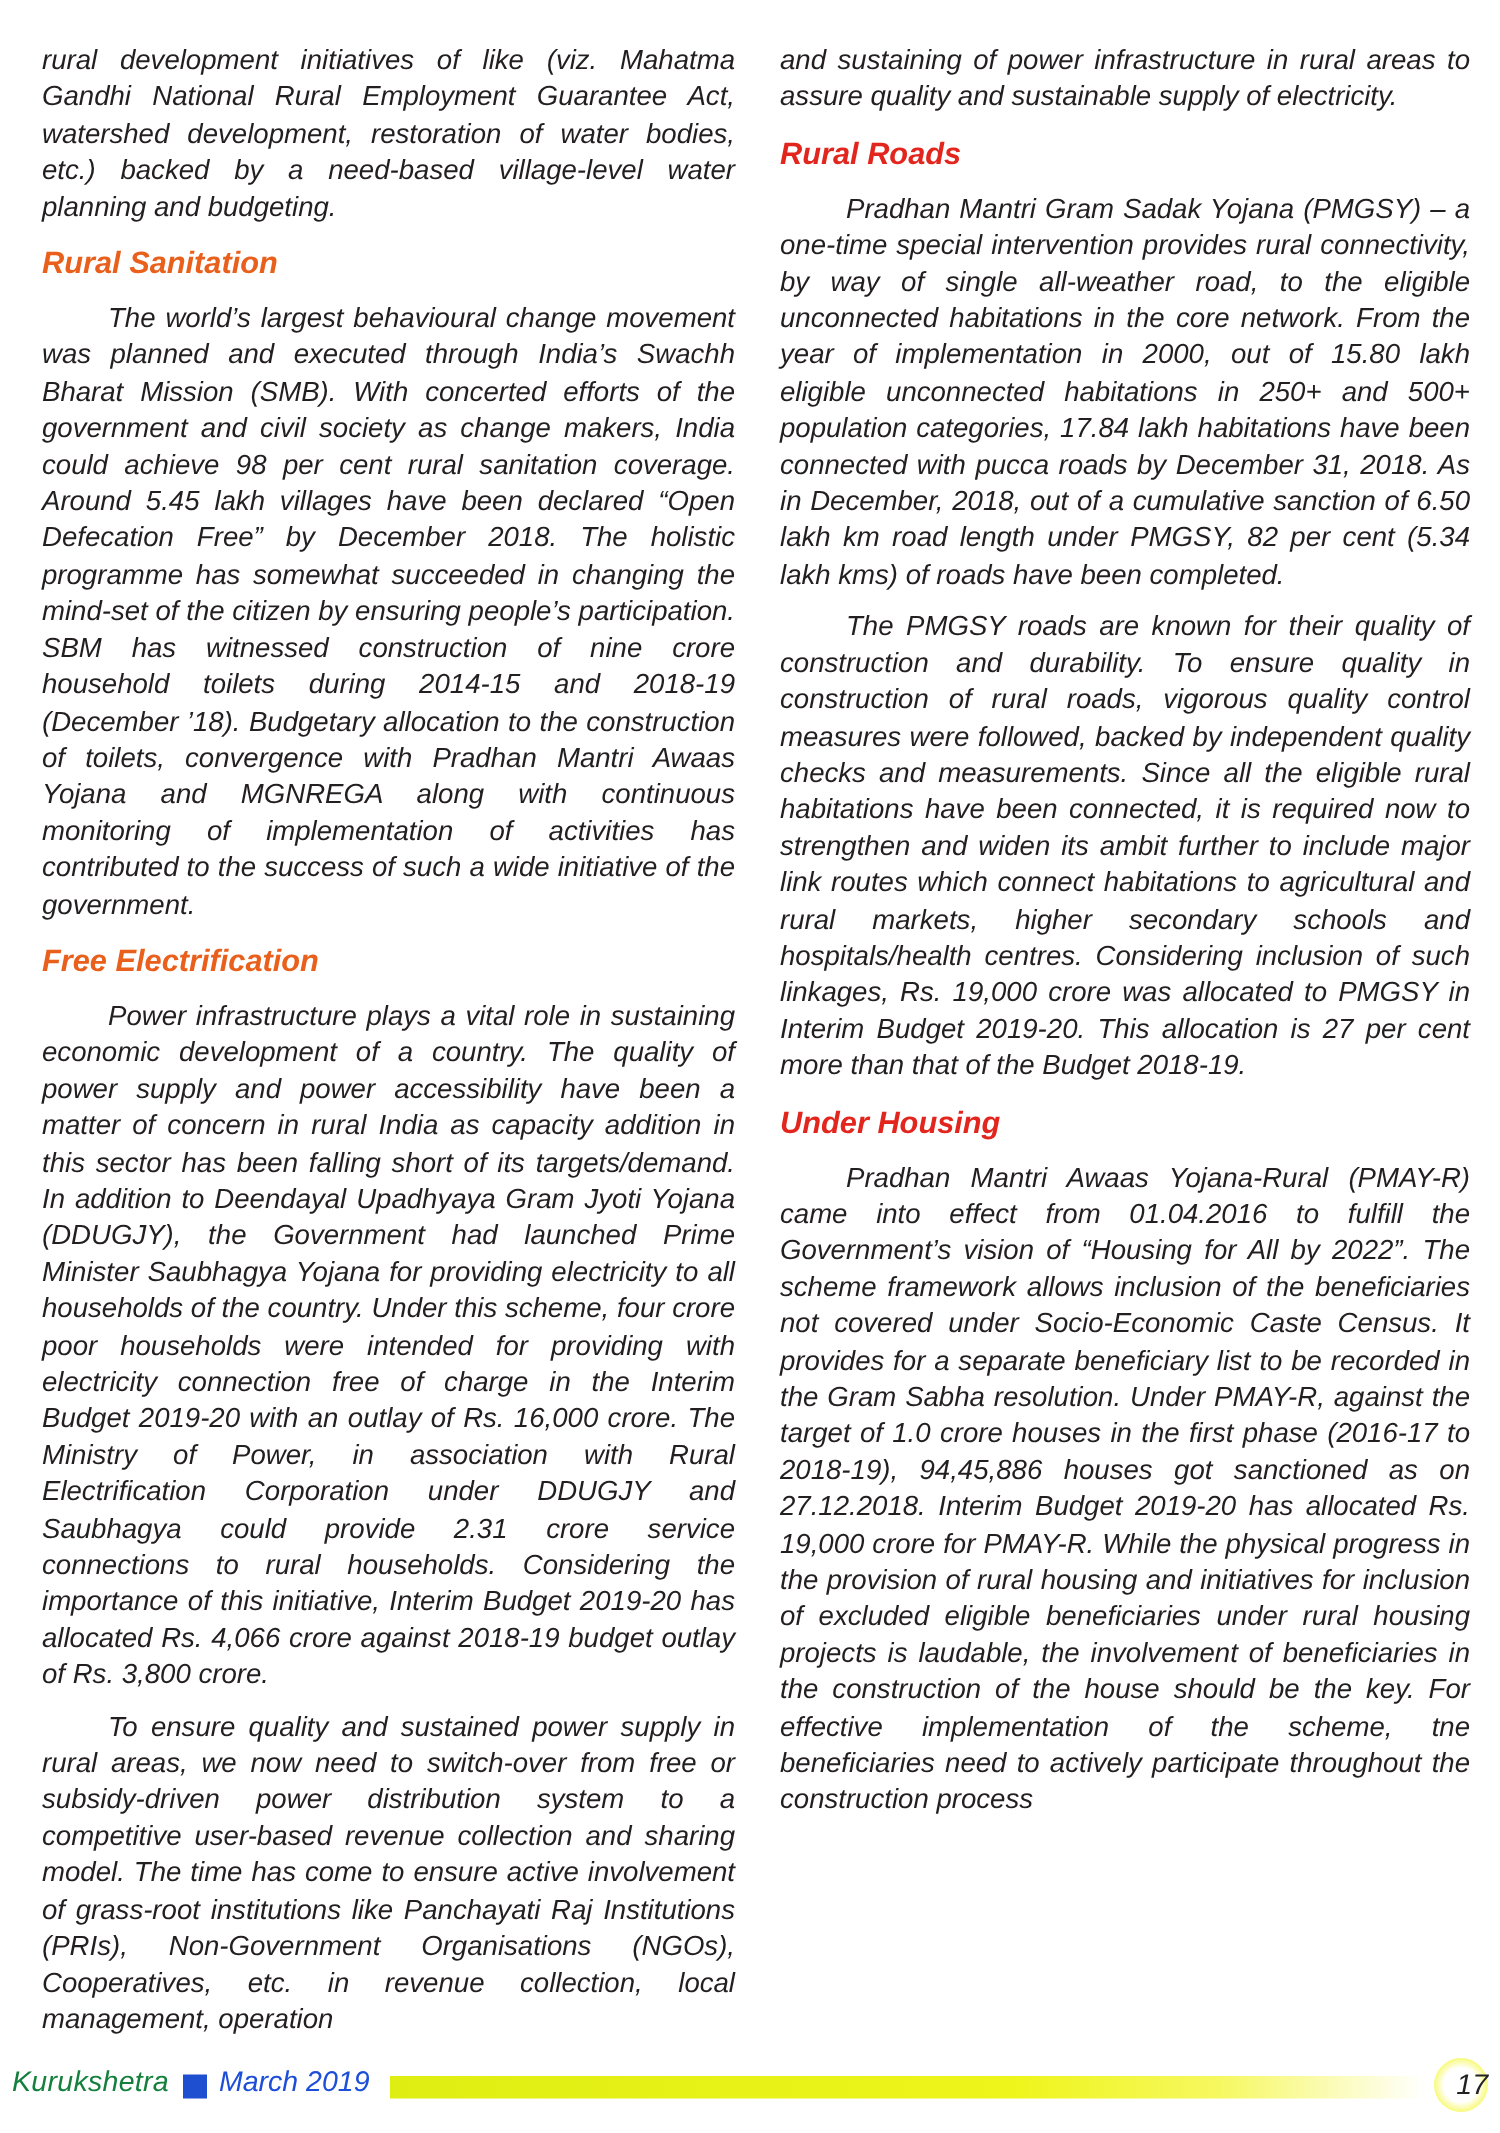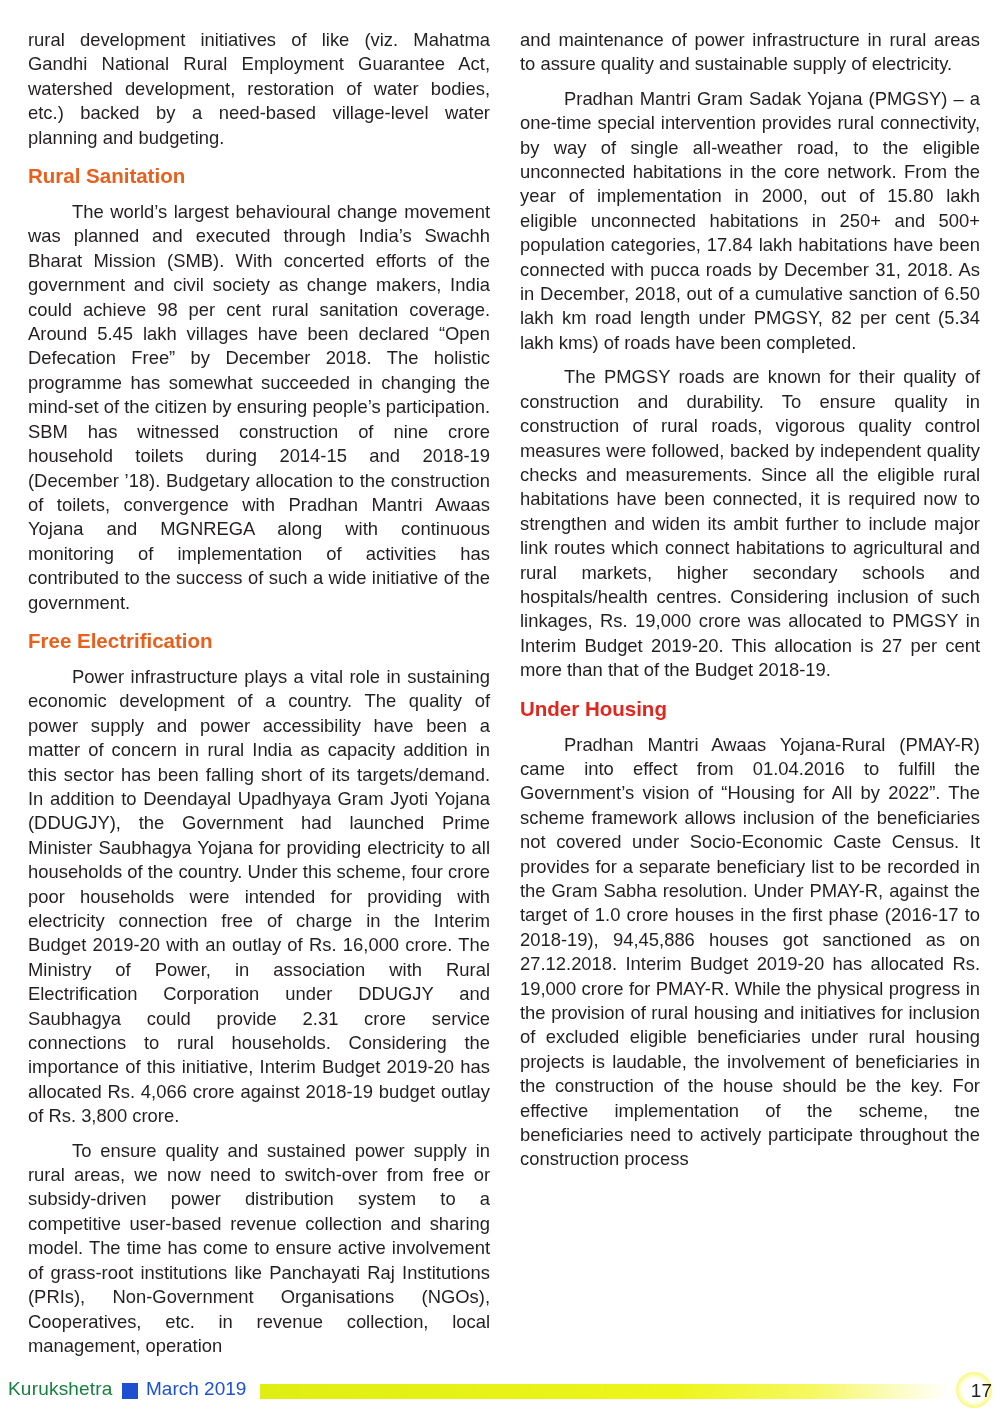--- a/index.html
+++ b/index.html
@@ -1,17 +1,17 @@
 <!DOCTYPE html>
 <html><head>
   <meta charset="utf-8">
   <style>
     html, body { margin: 0; padding: 0; background: #ffffff; }
     body { width: 1000px; height: 1422px; position: relative; overflow: hidden; color: #231f20; }
-    .page { position: absolute; left: 0; top: 0; width: 996px; height: 1422px; }
+    .page { position: absolute; left: 0; top: 0; width: 996px; height: 1422px; font-style: italic; }
     .col { position: absolute; top: 28px; font-family: "Liberation Sans", "DejaVu Sans", sans-serif; font-size: 18.4px; line-height: 24.4px; }
     .col.left { left: 28px; width: 462px; }
     .col.right { left: 520px; width: 460px; }
     p { margin: 0 0 10px 0; text-align: justify; text-indent: 0; }
     p.indent { text-indent: 44px; }
     h2 { font-family: "Liberation Sans", "DejaVu Sans", sans-serif; font-weight: bold; font-size: 20.5px; line-height: 24px; margin: 14px 0 12px 0; }
     h2.orange { color: #e8601c; }
     h2.red { color: #e2261d; }
     .footer { position: absolute; left: 0; top: 1372px; width: 1000px; height: 40px; font-family: "Liberation Sans", "DejaVu Sans", sans-serif; }
     .footer .mag { position: absolute; left: 8px; top: 6px; font-size: 19px; color: #15803d; letter-spacing: 0.2px; }
@@ -33,22 +33,23 @@
 
     <h2 class="orange">Rural Sanitation</h2>
     <p class="indent">The world’s largest behavioural change movement was planned and executed through India’s Swachh Bharat Mission (SMB). With concerted efforts of the government and civil society as change makers, India could achieve 98 per cent rural sanitation coverage. Around 5.45 lakh villages have been declared “Open Defecation Free” by December 2018. The holistic programme has somewhat succeeded in changing the mind-set of the citizen by ensuring people’s participation. SBM has witnessed construction of nine crore household toilets during 2014-15 and 2018-19 (December ’18). Budgetary allocation to the construction of toilets, convergence with Pradhan Mantri Awaas Yojana and MGNREGA along with continuous monitoring of implementation of activities has contributed to the success of such a wide initiative of the government.</p>
 
     <h2 class="orange">Free Electrification</h2>
     <p class="indent">Power infrastructure plays a vital role in sustaining economic development of a country. The quality of power supply and power accessibility have been a matter of concern in rural India as capacity addition in this sector has been falling short of its targets/demand. In addition to Deendayal Upadhyaya Gram Jyoti Yojana (DDUGJY), the Government had launched Prime Minister Saubhagya Yojana for providing electricity to all households of the country. Under this scheme, four crore poor households were intended for providing with electricity connection free of charge in the Interim Budget 2019-20 with an outlay of Rs. 16,000 crore. The Ministry of Power, in association with Rural Electrification Corporation under DDUGJY and Saubhagya could provide 2.31 crore service connections to rural households. Considering the importance of this initiative, Interim Budget 2019-20 has allocated Rs. 4,066 crore against 2018-19 budget outlay of Rs. 3,800 crore.</p>
     <p class="indent">To ensure quality and sustained power supply in rural areas, we now need to switch-over from free or subsidy-driven power distribution system to a competitive user-based revenue collection and sharing model. The time has come to ensure active involvement of grass-root institutions like Panchayati Raj Institutions (PRIs), Non-Government Organisations (NGOs), Cooperatives, etc. in revenue collection, local management, operation</p>
   </div>
 
   <div class="col right">
-    <p>and maintenance of power infrastructure in rural areas to assure quality and sustainable supply of electricity.</p>
+    <p>and sustaining of power infrastructure in rural areas to assure quality and sustainable supply of electricity.</p>
 
+    <h2 class="red">Rural Roads</h2>
     <p class="indent">Pradhan Mantri Gram Sadak Yojana (PMGSY) – a one-time special intervention provides rural connectivity, by way of single all-weather road, to the eligible unconnected habitations in the core network. From the year of implementation in 2000, out of 15.80 lakh eligible unconnected habitations in 250+ and 500+ population categories, 17.84 lakh habitations have been connected with pucca roads by December 31, 2018. As in December, 2018, out of a cumulative sanction of 6.50 lakh km road length under PMGSY, 82 per cent (5.34 lakh kms) of roads have been completed.</p>
     <p class="indent">The PMGSY roads are known for their quality of construction and durability. To ensure quality in construction of rural roads, vigorous quality control measures were followed, backed by independent quality checks and measurements. Since all the eligible rural habitations have been connected, it is required now to strengthen and widen its ambit further to include major link routes which connect habitations to agricultural and rural markets, higher secondary schools and hospitals/health centres. Considering inclusion of such linkages, Rs. 19,000 crore was allocated to PMGSY in Interim Budget 2019-20. This allocation is 27 per cent more than that of the Budget 2018-19.</p>
 
     <h2 class="red">Under Housing</h2>
     <p class="indent">Pradhan Mantri Awaas Yojana-Rural (PMAY-R) came into effect from 01.04.2016 to fulfill the Government’s vision of “Housing for All by 2022”. The scheme framework allows inclusion of the beneficiaries not covered under Socio-Economic Caste Census. It provides for a separate beneficiary list to be recorded in the Gram Sabha resolution. Under PMAY-R, against the target of 1.0 crore houses in the first phase (2016-17 to 2018-19), 94,45,886 houses got sanctioned as on 27.12.2018. Interim Budget 2019-20 has allocated Rs. 19,000 crore for PMAY-R. While the physical progress in the provision of rural housing and initiatives for inclusion of excluded eligible beneficiaries under rural housing projects is laudable, the involvement of beneficiaries in the construction of the house should be the key. For effective implementation of the scheme, tne beneficiaries need to actively participate throughout the construction process</p>
   </div>
 
   <div class="footer">
     <span class="mag">Kurukshetra</span>
     <span class="sq"></span>

